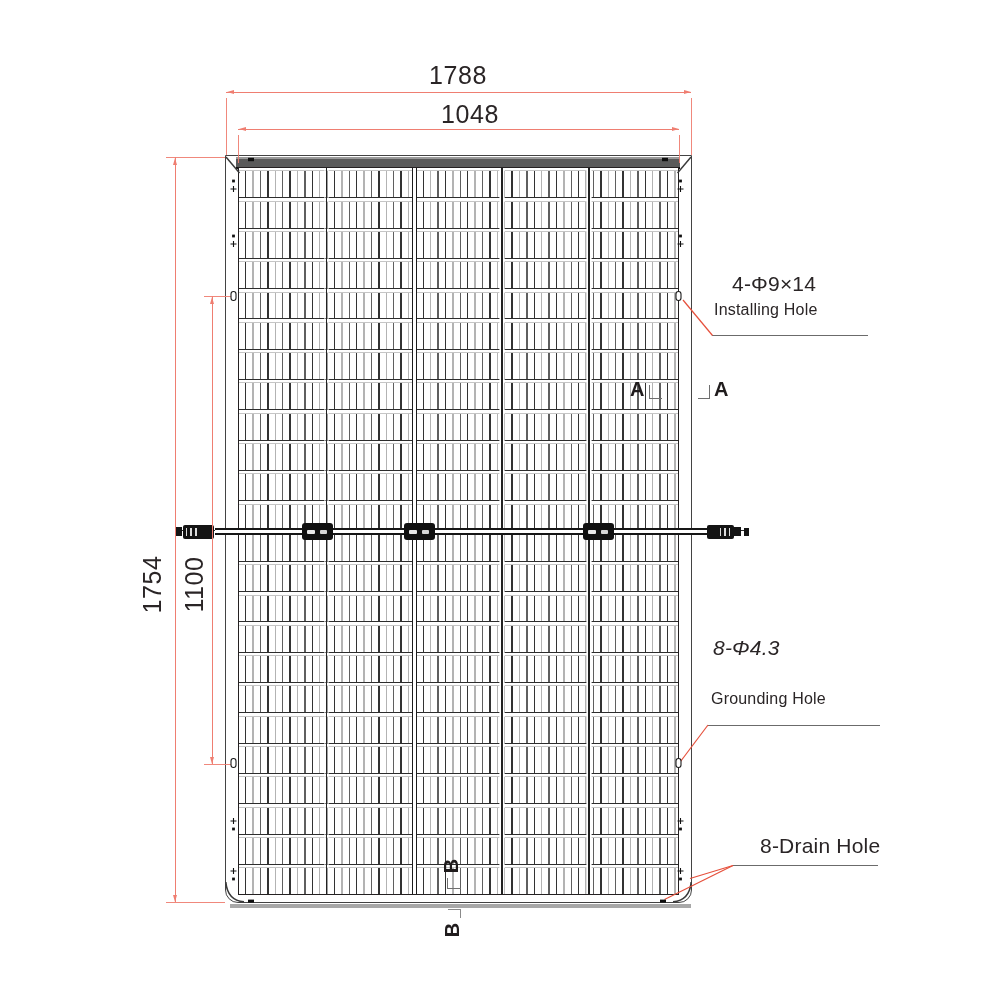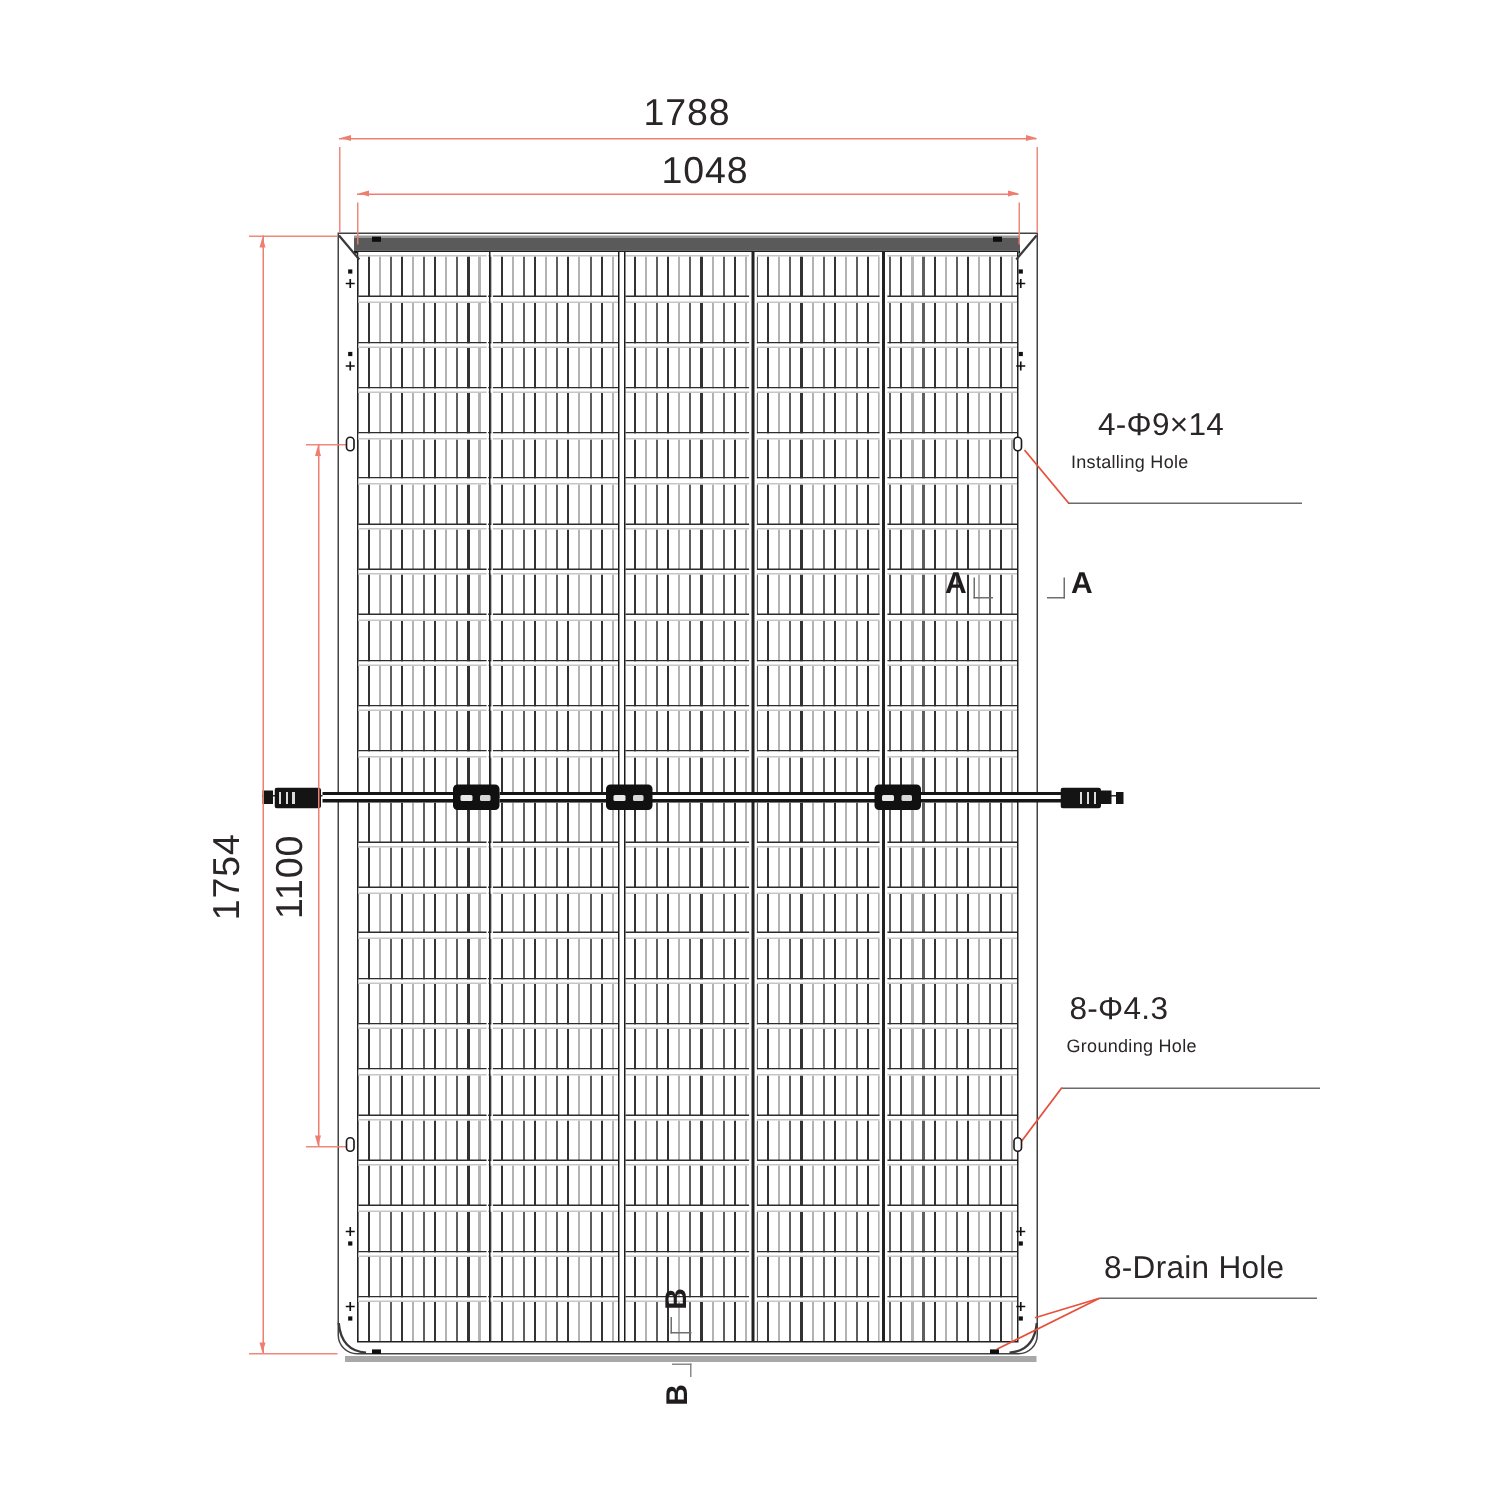--- a/index.html
+++ b/index.html
@@ -19,21 +19,21 @@
   .extv{position:absolute;width:0;border-left:1px solid var(--dim);opacity:.92;}
   .ar{position:absolute;width:0;height:0;border:solid transparent;}
   .ar-l{border-width:2.6px 7px 2.6px 0;border-right-color:var(--dim);}
   .ar-r{border-width:2.6px 0 2.6px 7px;border-left-color:var(--dim);}
   .ar-u{border-width:0 2.6px 7px 2.6px;border-bottom-color:var(--dim);}
   .ar-d{border-width:7px 2.6px 0 2.6px;border-top-color:var(--dim);}
   
   .dimtxt{position:absolute;font-size:25px;letter-spacing:.6px;color:var(--ink);
           width:110px;text-align:center;}
   .rot{transform:rotate(-90deg);}
-  .lbl{position:absolute;font-size:12px;letter-spacing:.2px;color:var(--ink);white-space:nowrap;}
+  .lbl{position:absolute;font-size:16px;letter-spacing:.2px;color:var(--ink);white-space:nowrap;}
   .lbl1{font-size:21px;}
   .under{position:absolute;height:0;border-top:1.2px solid #6b6b6b;}
   .seclet{position:absolute;font-size:20px;font-weight:600;color:#201c1d;}
   
   .frame{position:absolute;left:225px;top:155px;width:467px;height:748px;
          border:1.6px solid #434343;border-radius:0 0 13px 13px;box-sizing:border-box;background:#fff;}
   .topband{position:absolute;left:236px;top:157px;width:444px;height:10px;
            background:linear-gradient(#9a9a9a 0 2px,#5a5a5a 2px 100%);
            border-bottom:2px solid #161616;box-sizing:content-box;}
   .botbar{position:absolute;left:230px;top:904px;width:461px;height:3.6px;background:#a8a8a8;}
@@ -146,25 +146,25 @@
 
   <div class="dimtxt txtlayer" style="left:403px;top:61px;">1788</div>
   <div class="dimtxt txtlayer" style="left:415px;top:100px;">1048</div>
   <div class="dimtxt rot txtlayer" style="left:97px;top:570px;">1754</div>
   <div class="dimtxt rot txtlayer" style="left:139px;top:570px;">1100</div>
 
   <div class="lbl lbl1 txtlayer" style="left:732px;top:272px;">4-Φ9×14</div>
   <div class="lbl txtlayer" style="left:714px;top:301px;">Installing Hole</div>
   <div class="under" style="left:712px;top:335px;width:156px;"></div>
 
-  <div class="lbl lbl1 txtlayer" style="left:713px;top:661px;">8-Φ4.3</div>
+  <div class="lbl lbl1 txtlayer" style="left:713px;top:636px;font-style:italic;">8-Φ4.3</div>
   <div class="lbl txtlayer" style="left:711px;top:690px;">Grounding Hole</div>
   <div class="under" style="left:708px;top:724.6px;width:172px;"></div>
 
-  <div class="lbl lbl1 txtlayer" style="left:736px;top:834px;">8-Drain Hole</div>
+  <div class="lbl lbl1 txtlayer" style="left:760px;top:834px;">8-Drain Hole</div>
   <div class="under" style="left:733px;top:864.6px;width:145px;"></div>
 
   <div class="seclet txtlayer" style="left:630px;top:378px;">A</div>
   <div class="corner c-lb" style="left:649px;top:385px;width:13px;height:14px;"></div>
   <div class="corner c-rb" style="left:698px;top:385px;width:12px;height:14px;"></div>
   <div class="seclet txtlayer" style="left:714px;top:378px;">A</div>
 
   <div class="seclet rot txtlayer" style="left:441px;top:856px;width:18px;height:20px;text-align:center;">B</div>
   <div class="corner c-lb" style="left:447px;top:878px;width:14px;height:11px;"></div>
   <div class="corner c-tr" style="left:448px;top:909px;width:13px;height:9px;"></div>

